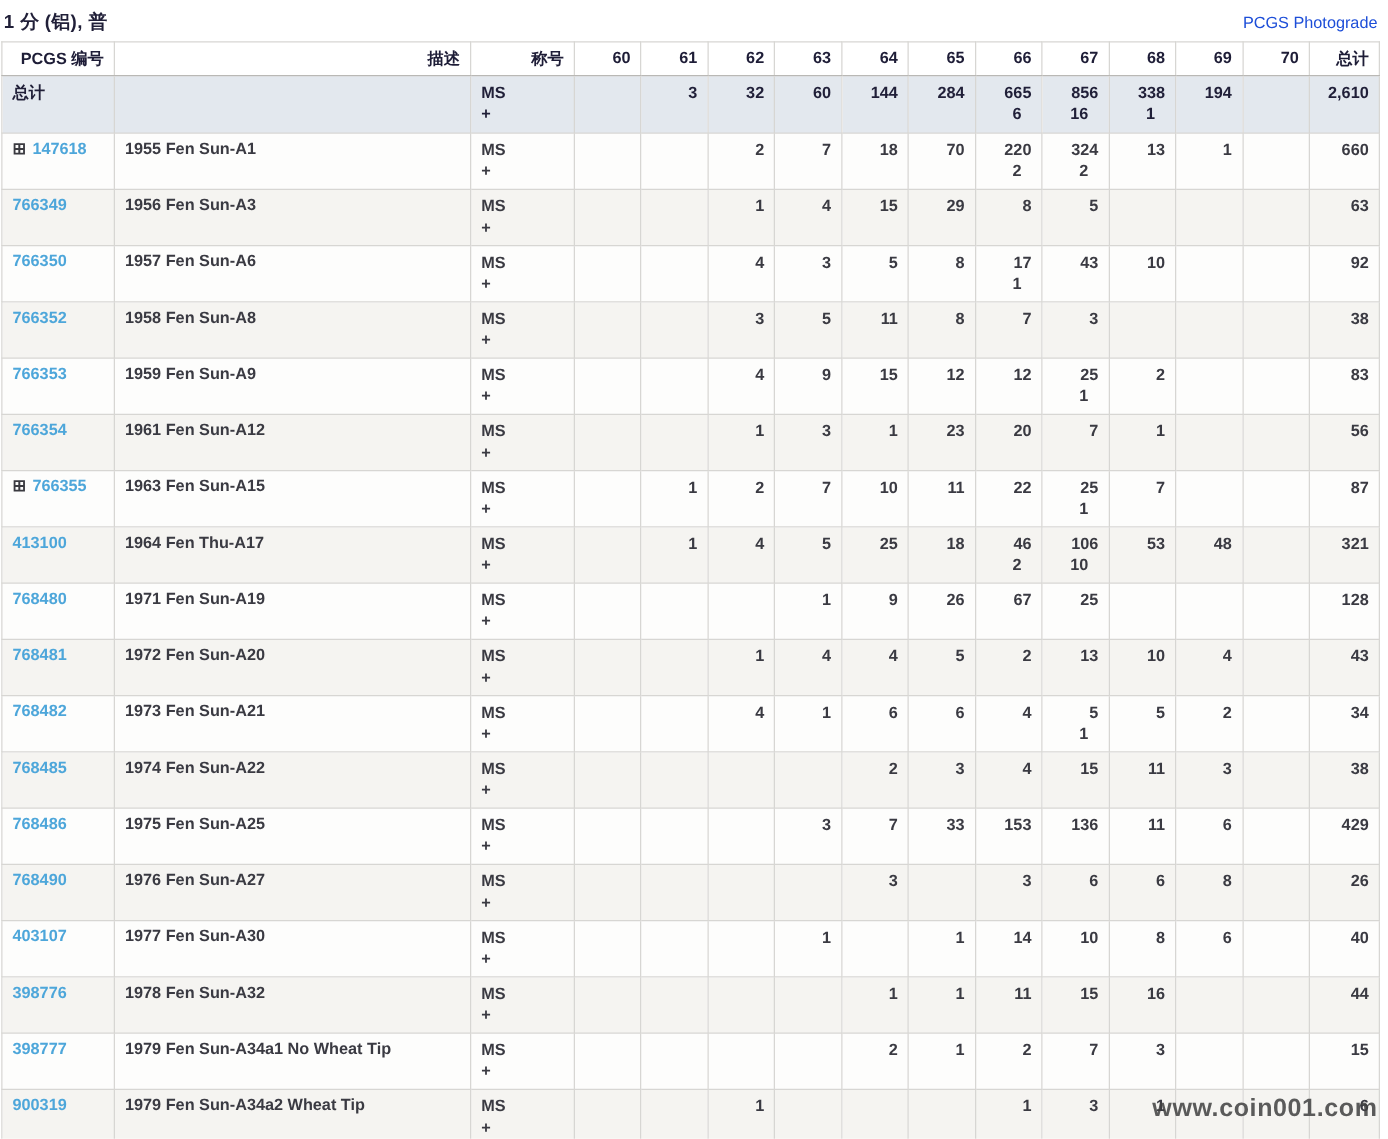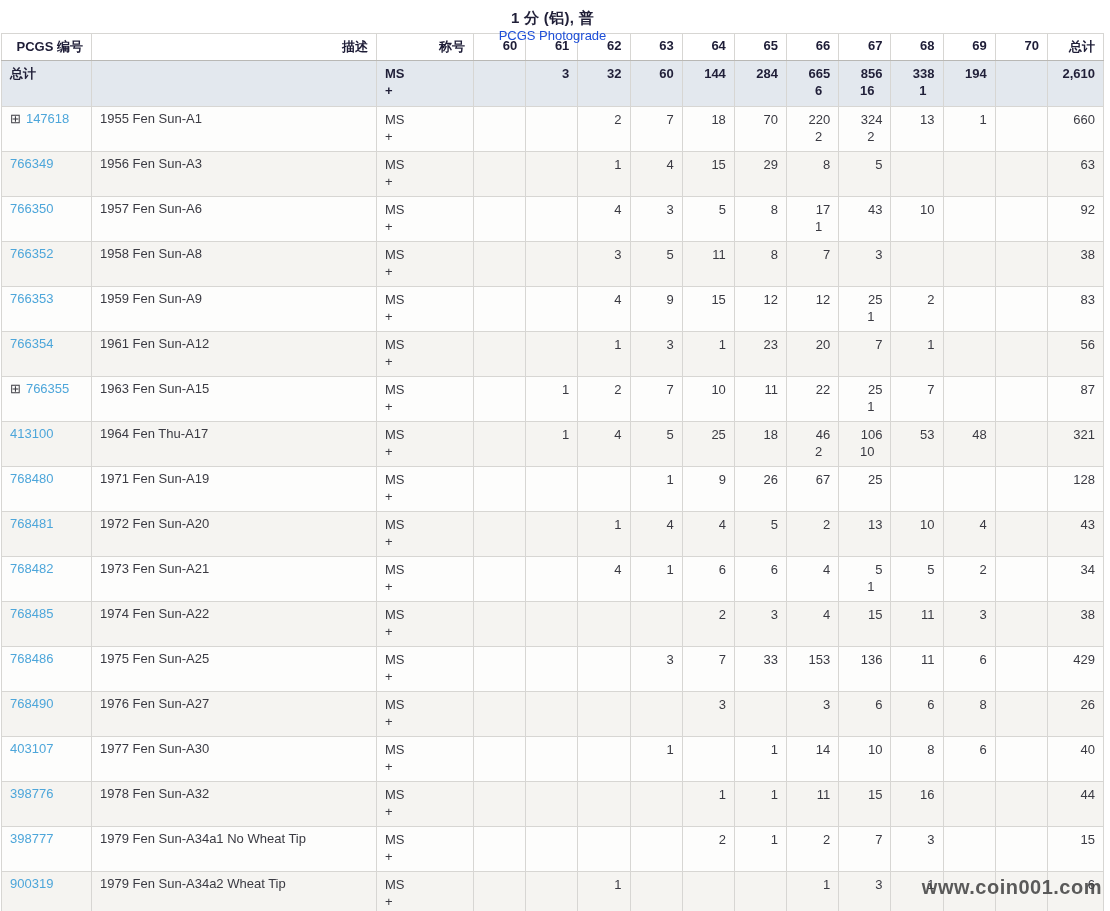--- a/index.html
+++ b/index.html
@@ -1,33 +1,33 @@
 <!DOCTYPE html>
 <html><head>
 <meta charset="utf-8">
 <style>
   * { box-sizing: border-box; margin: 0; padding: 0; }
   html,body { width: 1110px; height: 911px; overflow: hidden; background: #fff;
     font-family: "Liberation Sans", sans-serif; position: relative; }
   .topbar { display: flex; justify-content: space-between; align-items: center;
-    padding: 9px 8px 7px 3px; height: 33px; flex-direction: column; }
+    padding: 9px 8px 7px 3px; height: 33px; }
   .page-title { font-size: 15px; font-weight: bold; color: #201f38; letter-spacing: .3px; }
   .pg-link { font-size: 13px; color: #1d4ed8; text-decoration: none; cursor: pointer; }
   table { border-collapse: collapse; table-layout: fixed; width: 1103px; margin-left: 1px;
     font-size: 13px; color: #3a3a42; border-top: 1px solid #55555c; }
   th, td { border: 1px solid #d7d6d3; vertical-align: top; padding: 4px 8px;
     overflow: hidden; white-space: nowrap; }
   th { font-weight: bold; color: #1e1d37; height: 24px; background: #fff;
     border-bottom: 1px solid #b9b8b5; text-align: right; }
   th.num { text-align: right; }
   th:nth-child(1) { width: 90px; }
   th:nth-child(2) { width: 285px; }
-  th:nth-child(3) { width: 97px; margin-top: 17px; }
+  th:nth-child(3) { width: 83px; margin-top: 17px; }
   th:nth-child(15) { width: 56px; }
-  tbody tr { height: 45px; }
+  tbody tr { height: 45px; font-weight: bold; }
   tbody tr.total-row { background: #e3e8ee; font-weight: bold; color: #201f38; height: 46px; }
   tbody tr.even { background: #fdfdfc; }
   tbody tr.odd { background: #f5f4f1; }
   td.num { text-align: right; }
   td .plusline { padding-right: 8px; line-height: 17px; }
   td .mainline { line-height: 17px; }
   .pcgs-link { color: #4da6da; text-decoration: none; cursor: pointer; }
   .expand { display: inline-block; font-size: 13px; color: #3a3a40; margin-right: 5px;
     line-height: 15px; cursor: pointer; }
   .desig div { line-height: 17px; }

